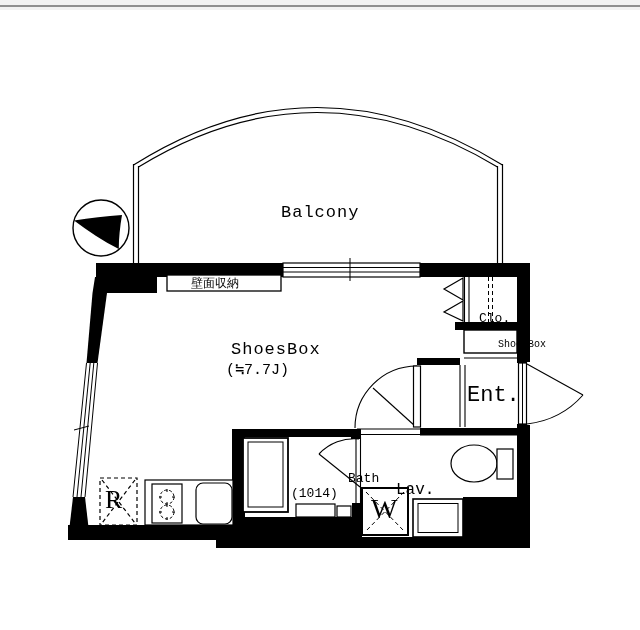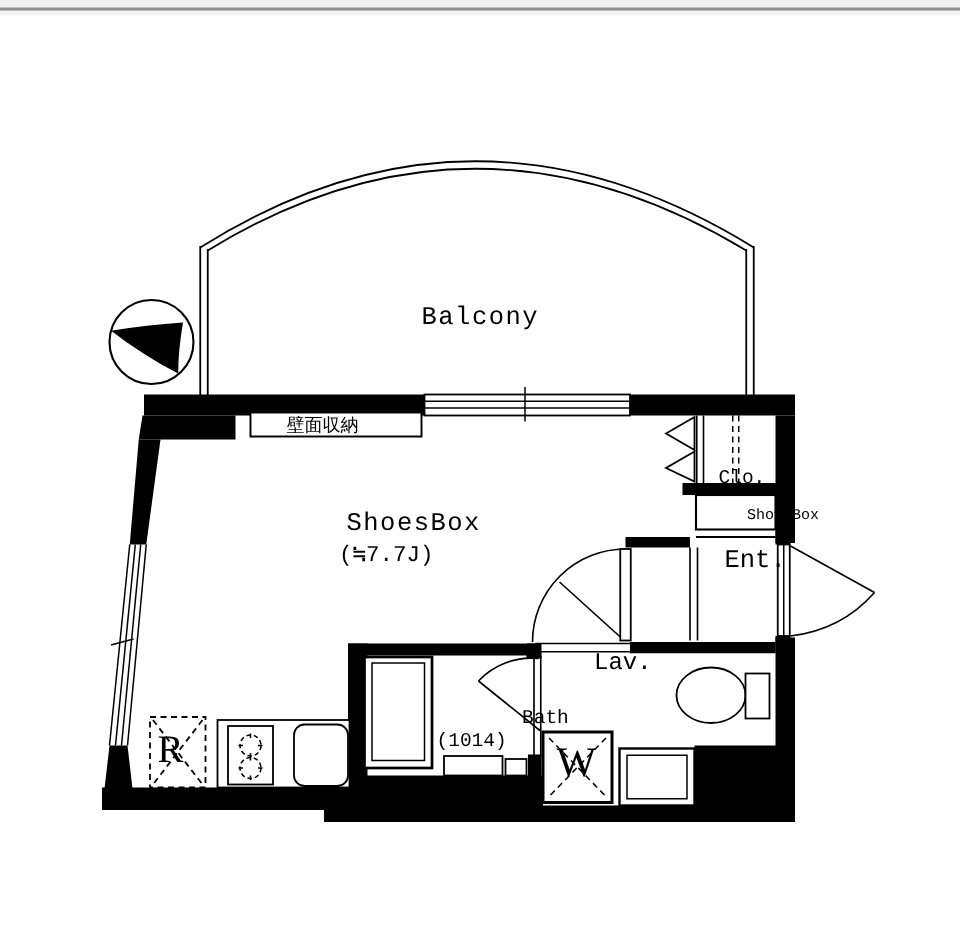--- a/index.html
+++ b/index.html
@@ -8,22 +8,22 @@
   #topbar{position:absolute;left:0;top:0;width:640px;height:10px;background:#f2f2f2;}
   #topbar .bar-line{position:absolute;left:0;top:5px;width:640px;height:2px;background:#8f8f8f;}
   svg{position:absolute;left:0;top:0;}
   .lbl{position:absolute;white-space:nowrap;line-height:1;color:#000;}
   .lbl-balcony{left:281px;top:204px;font-size:17px;letter-spacing:1px;}
   .lbl-bedroom{left:231px;top:341px;font-size:17px;letter-spacing:1px;}
   .lbl-bedsize{left:226px;top:363px;font-size:15px;}
   .lbl-storage{left:191px;top:277px;font-size:12px;font-family:Liberation Sans, sans-serif;}
   .lbl-clo{left:479px;top:312px;font-size:13px;}
   .lbl-shoes{left:466px;top:340px;font-size:10px;padding-left:32px;}
-  .lbl-ent{left:467px;top:366px;font-size:17px;padding-left:16px;}
-  .lbl-lav{left:396px;top:434px;font-size:16px;}
+  .lbl-ent{left:467px;top:385px;font-size:22px;}
+  .lbl-lav{left:396px;top:482px;font-size:16px;}
   .lbl-bath{left:300px;top:472px;font-size:13px;margin-left:48px;}
   .lbl-bathsize{left:291px;top:487px;font-size:13px;text-align:right;}
   .lbl-w{left:371px;top:495px;font-size:28px;font-family:"Liberation Serif","DejaVu Serif",serif;}
   .lbl-r{left:105px;top:487px;font-size:26px;font-family:"Liberation Serif","DejaVu Serif",serif;}
 </style>
 </head>
 <body>
 
 <div id="canvas">
 

